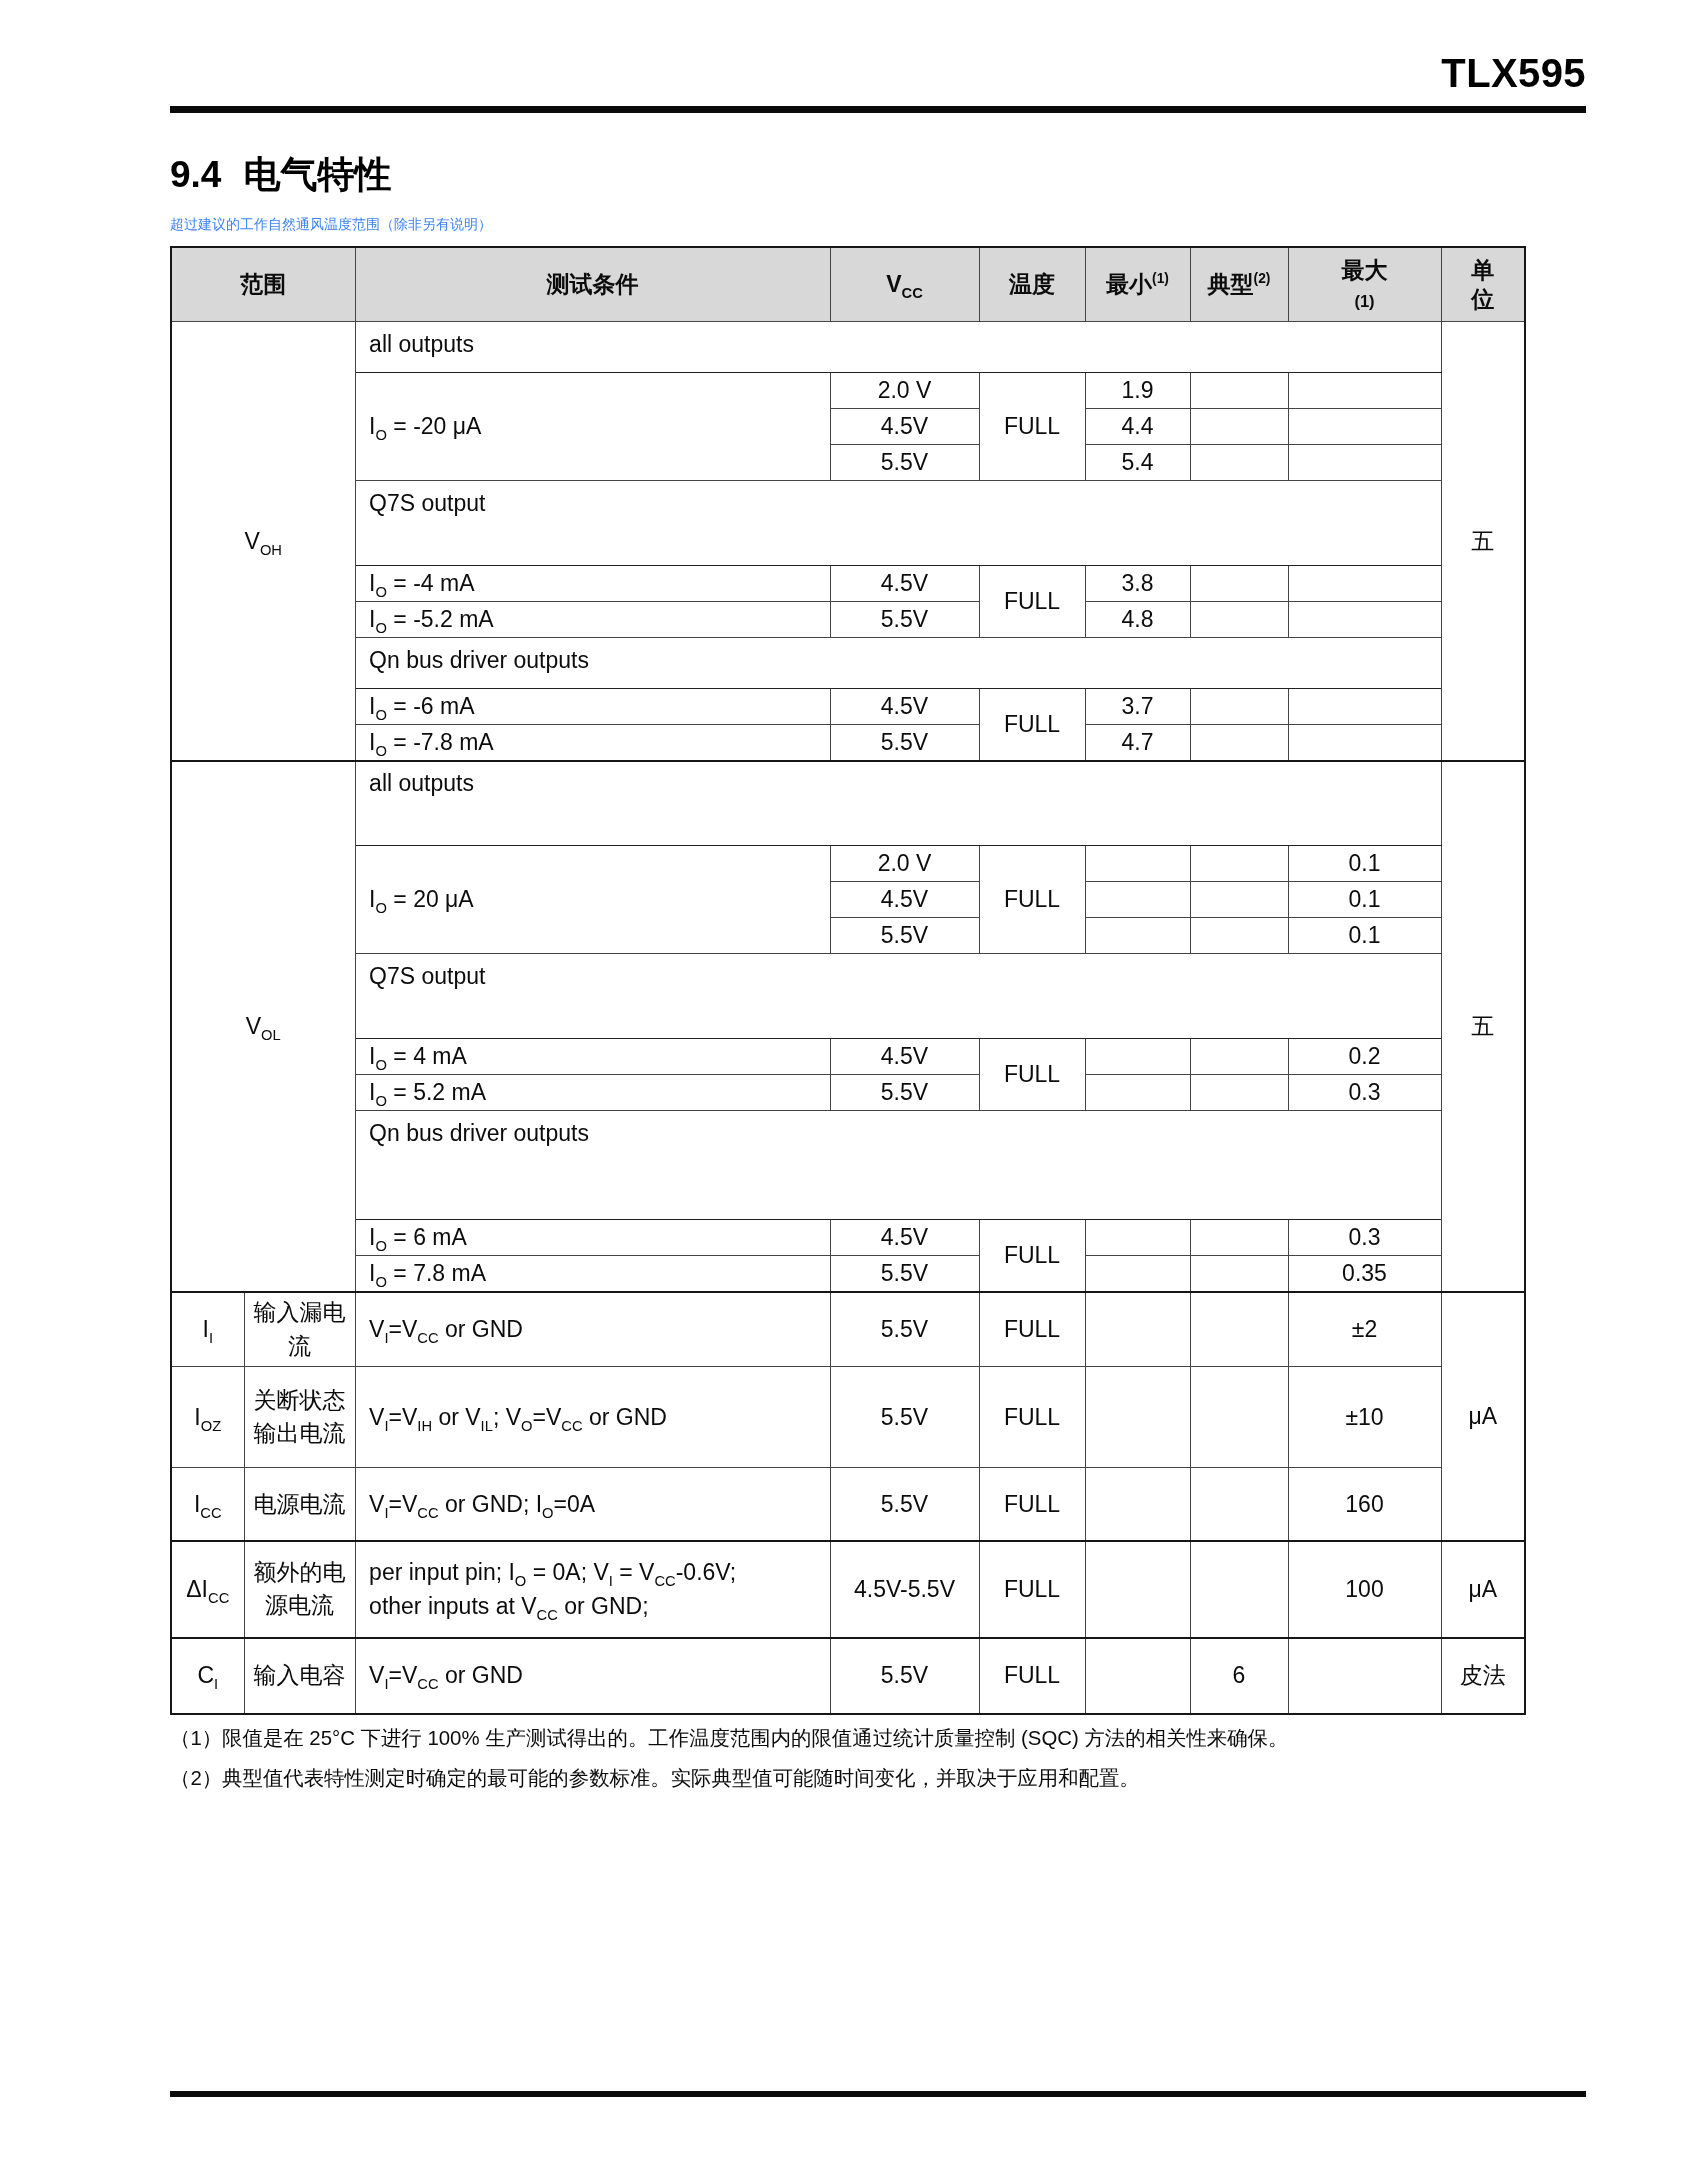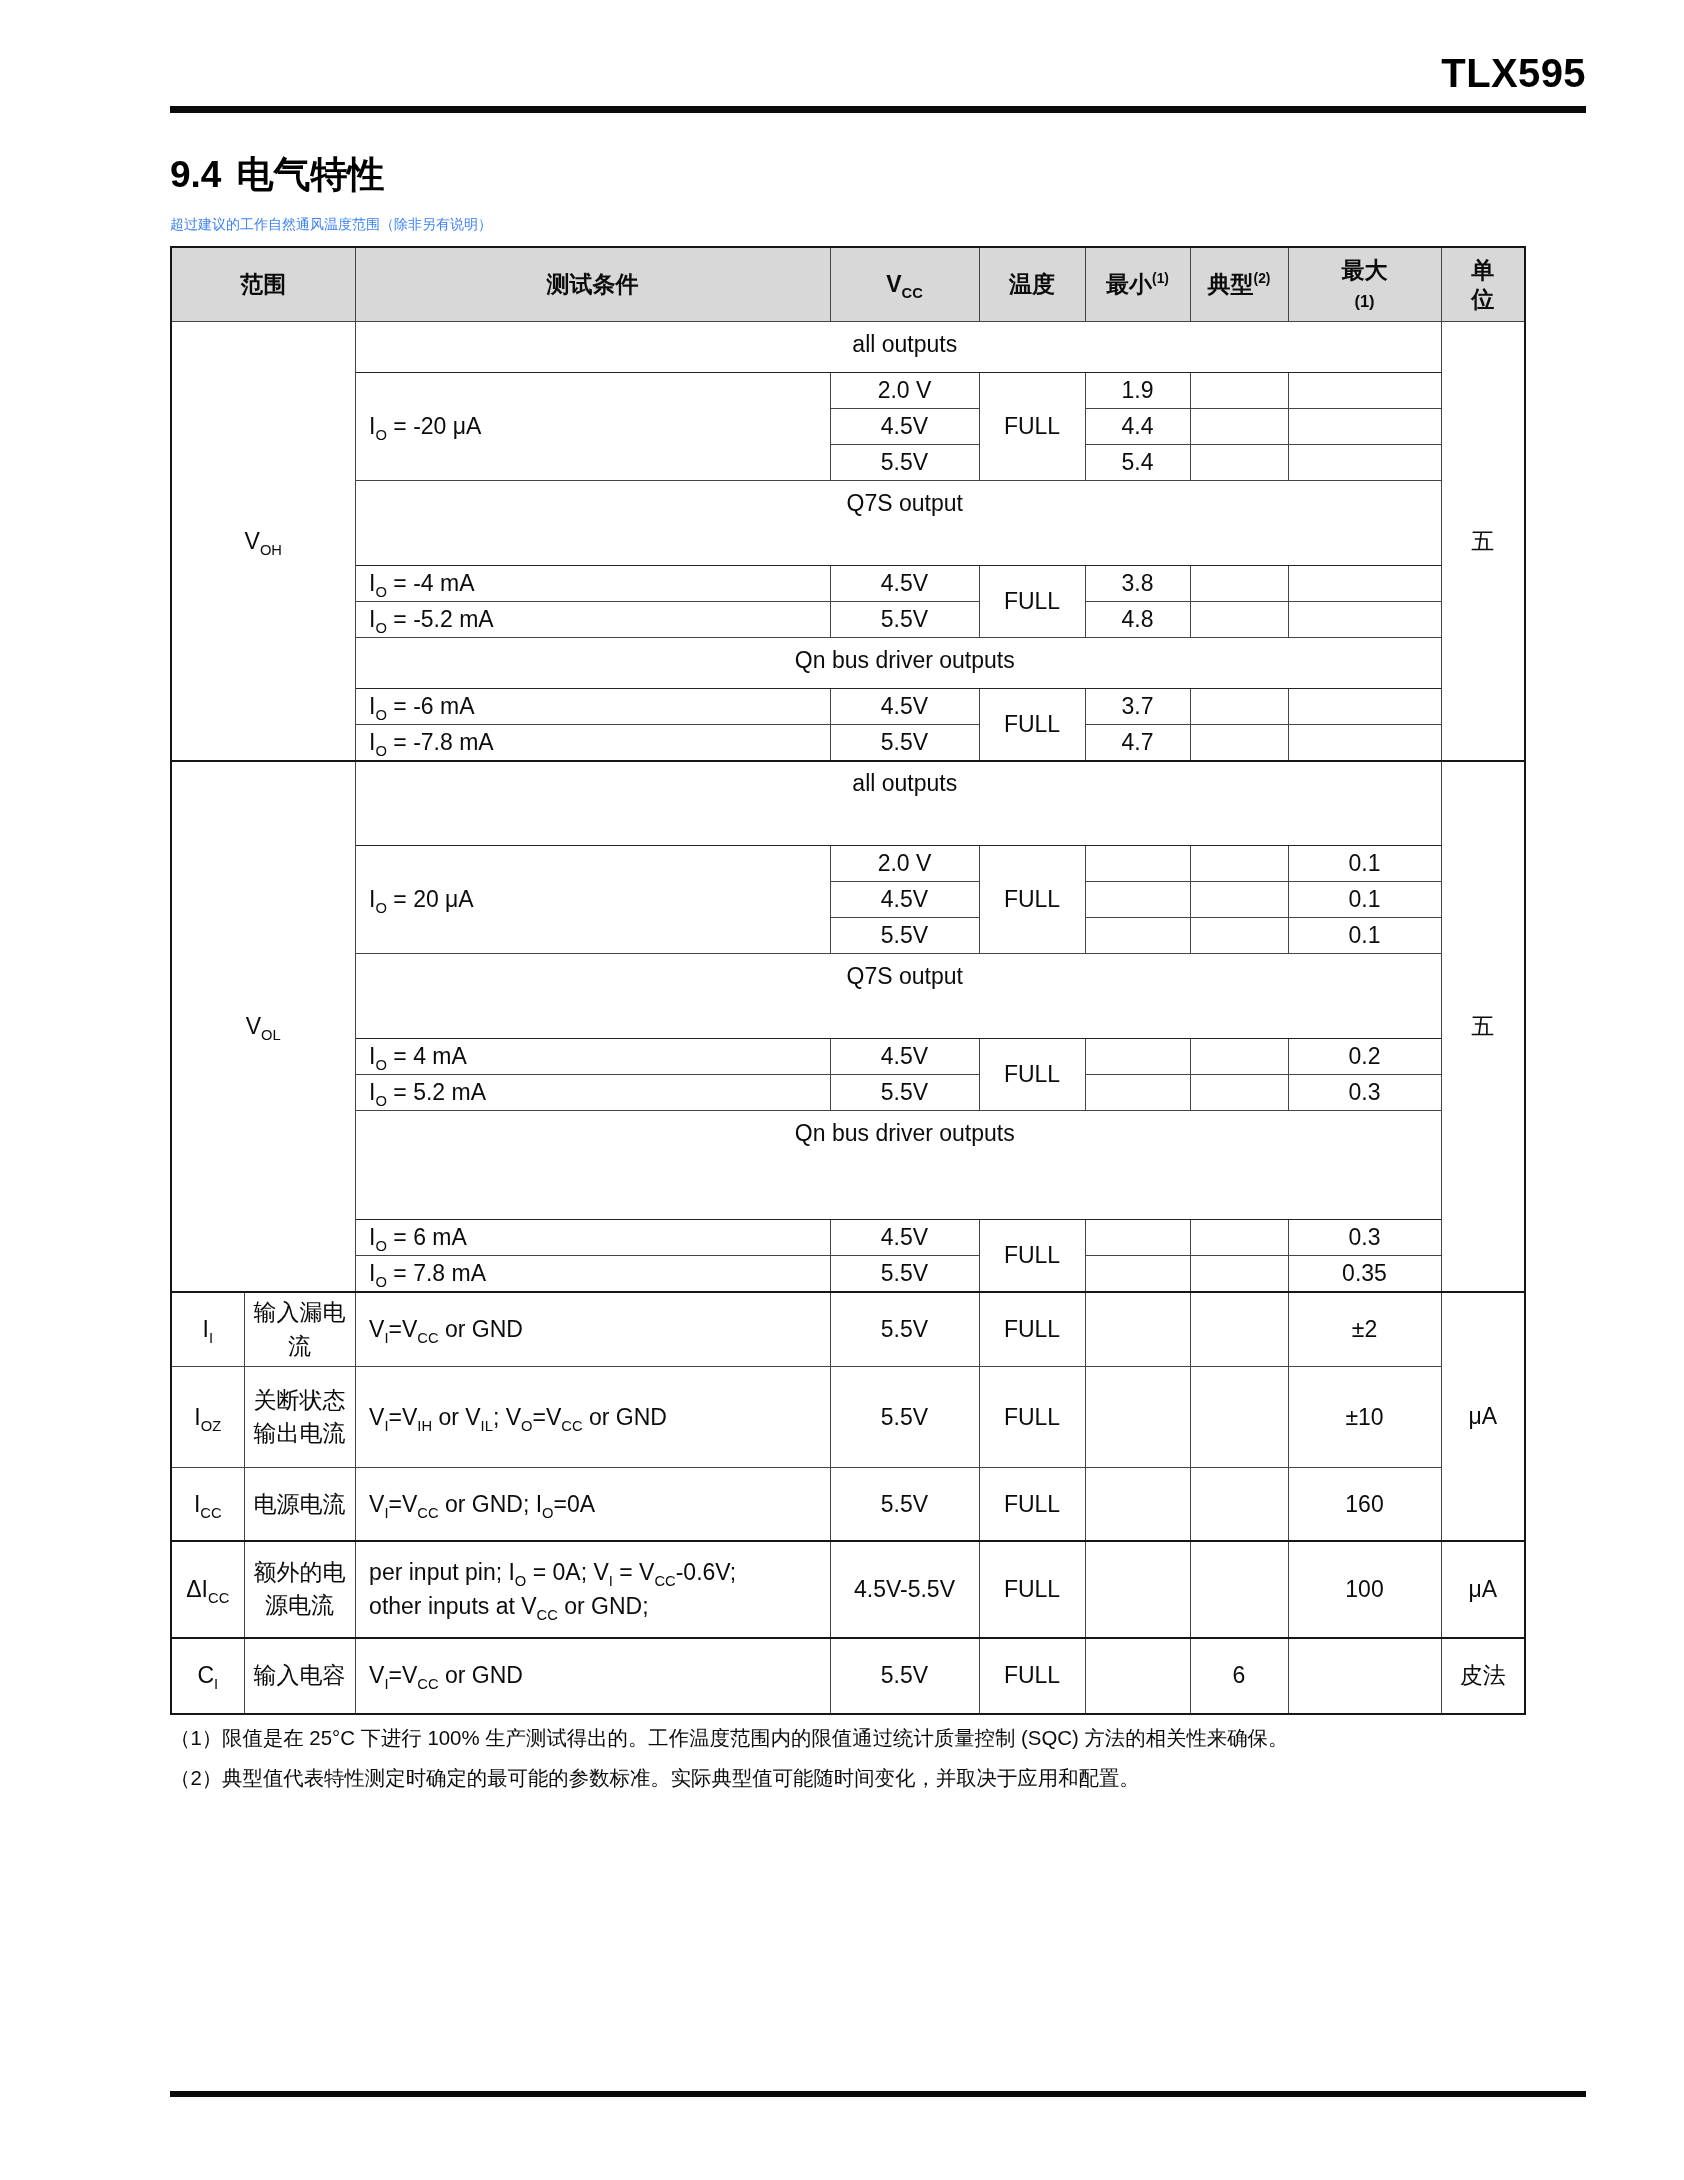--- a/index.html
+++ b/index.html
@@ -10,35 +10,35 @@
     font-family:"Liberation Sans", sans-serif;
     color:#000;
     -webkit-font-smoothing:antialiased;
   }
   .content { padding:51px 99px 0 170px; }
 
   .doc-title { text-align:right; font-size:40px; font-weight:bold; letter-spacing:0.4px; }
   .top-rule { height:6.8px; background:#0a0a0a; margin-top:10.2px; }
 
   .section-heading { margin-top:37px; font-size:37px; font-weight:bold; }
-  .section-heading .num { margin-right:15px; }
+  .section-heading .num { margin-right:22px; }
   .section-subtitle { margin-top:16px; font-size:14px; color:#3b82f6; }
 
   table.spec { border-collapse:collapse; table-layout:fixed; width:1354px; margin-top:12px; }
   table.spec td, table.spec th { border:0.9px solid #444; font-size:23px; color:#0c0c0c; overflow:hidden; }
   table.spec { border:2.6px solid #161616; }
 
   th.hdr {
     background:#d8d8d8; font-weight:bold; font-size:23px;
     border-bottom:2.6px solid #161616; text-align:center; vertical-align:middle;
     height:75px; line-height:1.25;
   }
   td.c { text-align:center; vertical-align:middle; }
   td.cond { text-align:left; vertical-align:middle; padding-left:13.6px; }
-  td.label-cell { text-align:center; vertical-align:top; padding:8.5px 0 0 13.6px; }
+  td.label-cell { text-align:left; vertical-align:top; padding:8.5px 0 0 13.6px; }
   td.sym-cell { text-align:center; vertical-align:middle; font-size:24px; }
   td.desc-cell { text-align:center; vertical-align:middle; padding:3.4px 8.5px; line-height:1.45; font-size:22px; }
   td.unit-cell { text-align:center; vertical-align:middle; }
 
   .bt2 { border-top:1.7px solid #222 !important; }
   .bb2 { border-bottom:1.7px solid #222 !important; }
   .bt3 { border-top:2.6px solid #161616 !important; }
 
   sub { font-size:64%; line-height:0; }
   sup { font-size:60%; line-height:0; }

